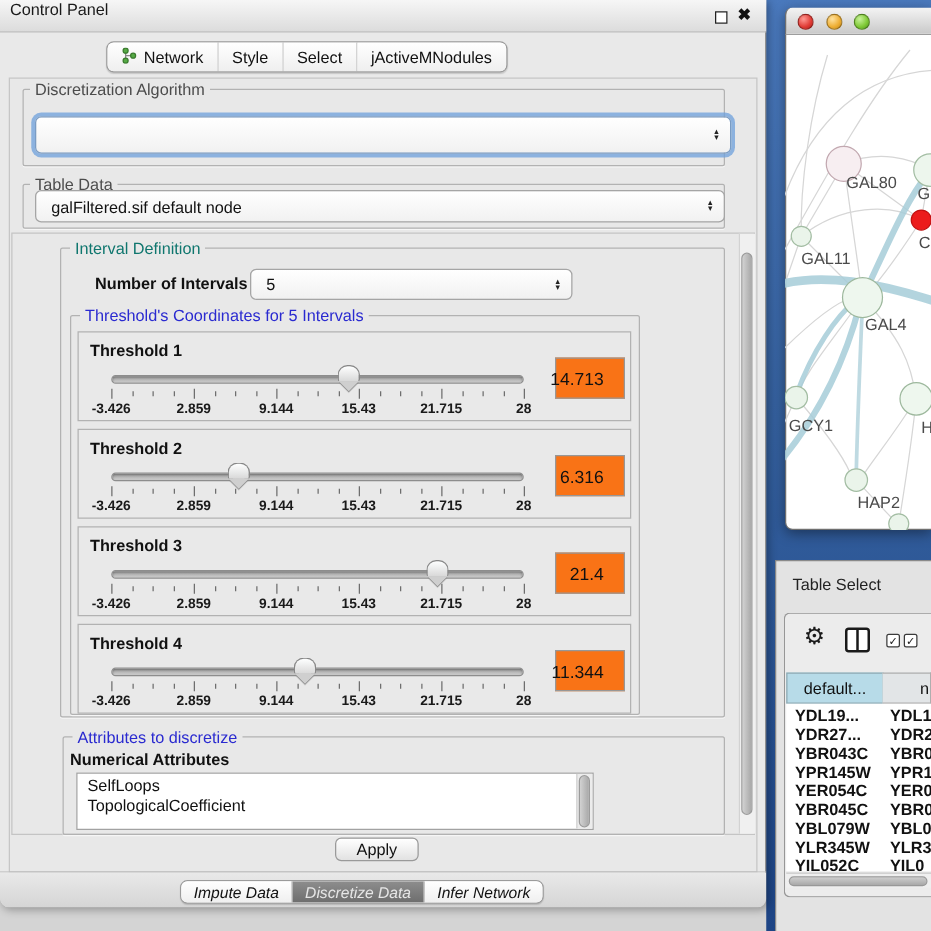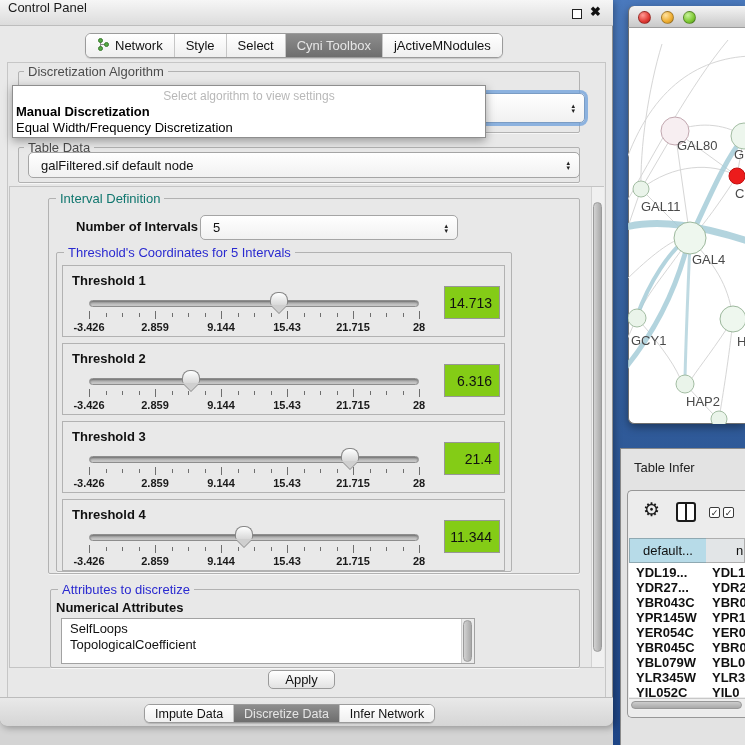--- a/index.html
+++ b/index.html
@@ -27,21 +27,21 @@
 
   
   .seg{position:absolute;display:flex;background:#fff;border:1px solid #9b9b9b;border-radius:6px;
     overflow:hidden;box-shadow:0 1px 1px rgba(0,0,0,.15);}
   .seg .s{display:flex;align-items:center;gap:5px;padding:0 11px;font-size:13px;color:#111;
     border-right:1px solid #c6c6c6;background:linear-gradient(#ffffff,#efefef);white-space:nowrap;cursor:default;}
   .seg .s:last-child{border-right:none;}
   .seg .s.sel{background:linear-gradient(#8d8d8d,#6e6e6e);color:#e6e6e6;}
   #top-seg{left:85px;top:33px;height:25px;}
   #bottom-seg{left:144px;top:704px;height:19px;}
-  #bottom-seg .s{font-size:12.5px;padding:8px 10px;}
+  #bottom-seg .s{font-size:12.5px;padding:8px 10px;font-style:italic;}
 
   
   #pane{left:7px;top:62px;width:599px;height:636px;border:1px solid #c6c6c6;background:#e8e8e8;}
   #subpane{left:9px;top:186px;width:595px;height:482px;border:1px solid #c4c4c4;}
   #vscroll{left:591px;top:187px;width:13px;height:480px;background:#f0f0f0;border-left:1px solid #d2d2d2;}
   #vthumb{left:593px;top:202px;width:9px;height:450px;border-radius:5px;border:1px solid #9b9b9b;
     background:linear-gradient(90deg,#d2d2d2,#a9a9a9);}
 
   
   .grp{position:absolute;border:1px solid #b2b2b2;border-radius:2px;box-shadow:0 1px 0 rgba(255,255,255,.6);}
@@ -77,22 +77,22 @@
     border:1px solid #8d8d8d;background:linear-gradient(#9e9e9e,#cfcfcf);box-shadow:inset 0 1px 2px rgba(0,0,0,.3);}
   .tick{position:absolute;width:1px;background:#6e6e6e;}
   .tick.major{top:45px;height:8px;}
   .tick.minor{top:47px;height:4px;}
   .ticklabel{position:absolute;top:55px;font-size:11px;font-weight:bold;color:#1a1a1a;transform:translateX(-50%);}
   .handle{position:absolute;top:26px;width:18px;height:21px;}
   .h-top{height:13px;border:1px solid #878787;border-bottom:none;border-radius:8px 8px 2px 2px;
     background:linear-gradient(#feffff,#d8d8d8);}
   .h-tip{width:0;height:0;margin-left:1px;border-left:8px solid transparent;border-right:8px solid transparent;
     border-top:8px solid #cfcfcf;filter:drop-shadow(0 1px 0 #8a8a8a);}
-  .vbox{position:absolute;left:381px;top:20px;width:56px;height:33px;background:#84cc16;border:1px solid #979797;
-    font-size:14px;display:flex;align-items:center;justify-content:flex-end;padding-right:7px;}
+  .vbox{position:absolute;left:381px;top:20px;width:56px;height:33px;background:#f97316;border:1px solid #979797;
+    font-size:14px;display:flex;align-items:center;justify-content:flex-end;padding-right:16px;}
 
   
   #attr-list{left:61px;top:618px;width:414px;height:46px;background:#fff;border:1px solid #a2a2a2;overflow:hidden;}
   .attr-item{position:absolute;left:0;width:100%;height:16px;font-size:13px;padding-left:8px;line-height:16px;}
   #attr-sb{position:absolute;right:0;top:0;width:13px;height:100%;background:#ececec;border-left:1px solid #d0d0d0;}
   #attr-sb-thumb{position:absolute;left:1px;top:1px;width:9px;height:42px;border-radius:5px;
     border:1px solid #9b9b9b;background:linear-gradient(90deg,#d2d2d2,#a9a9a9);}
 
   #apply-btn{left:268px;top:670px;width:67px;height:19px;border:1px solid #9a9a9a;border-radius:5px;
     background:linear-gradient(#ffffff,#e2e2e2);font-size:13px;display:flex;align-items:center;justify-content:center;}
@@ -136,21 +136,21 @@
   #hthumb{position:absolute;left:2px;top:2px;width:111px;height:8px;border-radius:4px;
     border:1px solid #989898;background:linear-gradient(#cdcdcd,#a9a9a9);}
 </style>
 </head>
 <body>
 
 <div id="screen">
 
   <div class="abs" id="desktop-blue"></div>
   <div class="abs" id="dock"></div>
-  <div class="abs" id="tp-title">Table Infer</div>
+  <div class="abs" id="tp-title">Table Select</div>
 
   <div class="abs" id="cp-bg"></div>
   <div class="abs" id="titlebar"></div>
   <div class="abs" id="cp-title">Control Panel</div>
   <div class="abs" id="float-btn"></div>
   <div class="abs" id="close-btn">✖</div>
 
   <div class="seg" id="top-seg">
       <div class="s">
         <span><svg width="13" height="13" viewBox="0 0 13 13">
@@ -160,23 +160,20 @@
             <circle cx="3.5" cy="10.5" r="2" fill="#55aa44" stroke="#3a7a2e"></circle>
             <circle cx="9.5" cy="6.5" r="2" fill="#55aa44" stroke="#3a7a2e"></circle>
           </svg></span>
         <span>Network</span>
       </div>
       <div class="s">
         <span>Style</span>
       </div>
       <div class="s">
         <span>Select</span>
-      </div>
-      <div class="s sel">
-        <span>Cyni Toolbox</span>
       </div>
       <div class="s">
         <span>jActiveMNodules</span>
       </div>
     </div>
 
   <div class="abs" id="pane"></div>
   <div class="abs" id="subpane"></div>
   <div class="abs" id="vscroll"></div>
   <div class="abs" id="vthumb"></div>
@@ -232,25 +229,20 @@
         <span>Impute Data</span>
       </div>
       <div class="s sel">
         <span>Discretize Data</span>
       </div>
       <div class="s">
         <span>Infer Network</span>
       </div>
     </div>
 
-  <div class="abs" id="popup">
-    <div id="p-hint">Select algorithm to view settings</div>
-    <div id="p-opt0">Manual Discretization</div>
-    <div id="p-opt1">Equal Width/Frequency Discretization</div>
-  </div>
 
   <div class="abs" id="nw-bg"></div>
   <div class="abs" id="nw-titlebar"></div>
   <div class="tl abs" id="tl-red"></div>
   <div class="tl abs" id="tl-yellow"></div>
   <div class="tl abs" id="tl-green"></div>
   <svg class="abs" id="nsvg" width="117" height="396" viewBox="0 0 117 396">
     <g fill="none">
       <path class="e" d="M-6,145 C20,62 68,30 123,28"></path>
       <path class="e" d="M-6,182 C28,122 62,58 100,12"></path>

